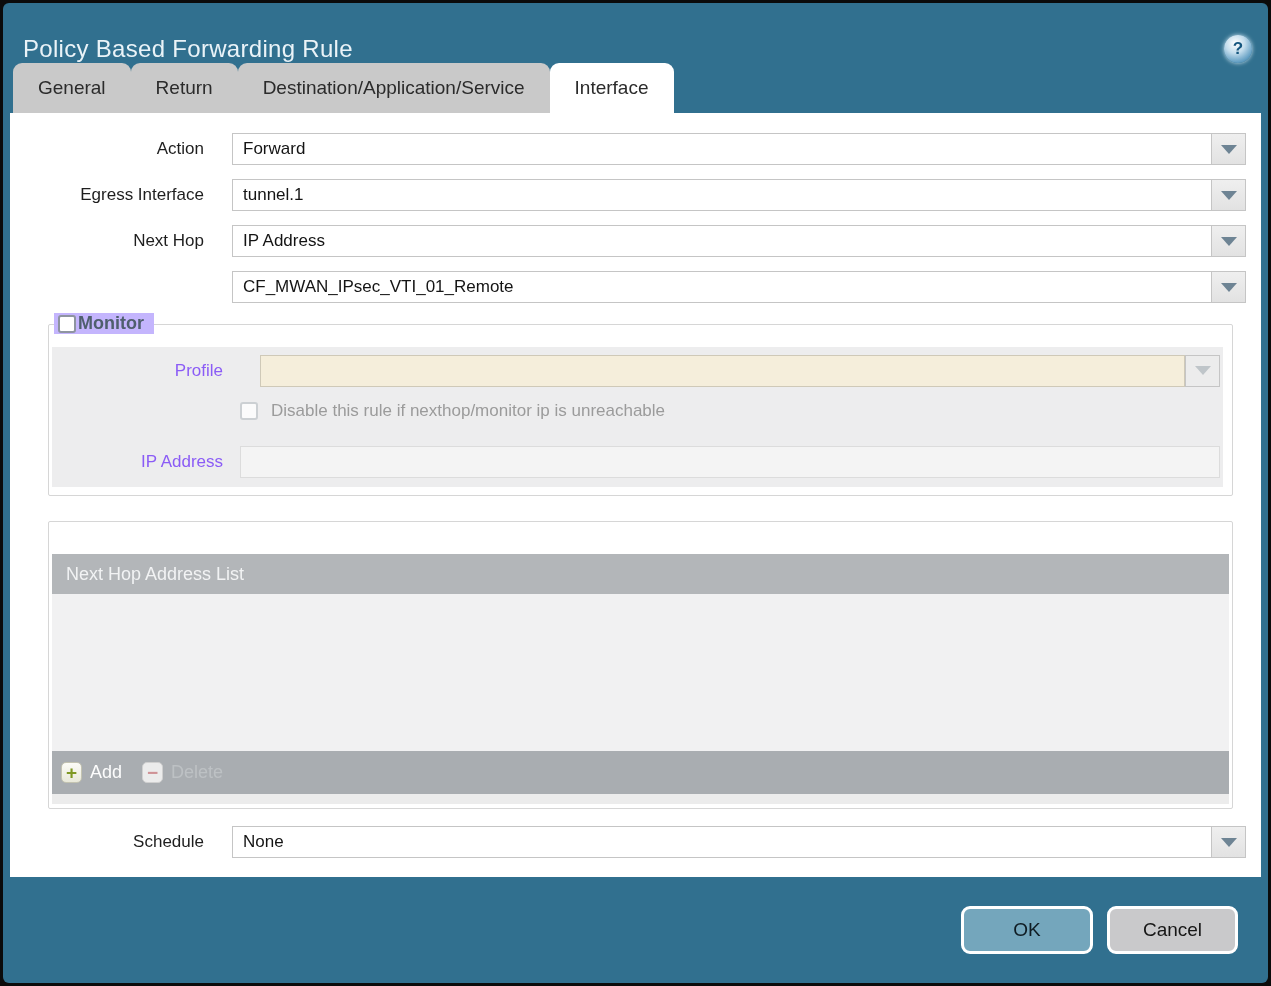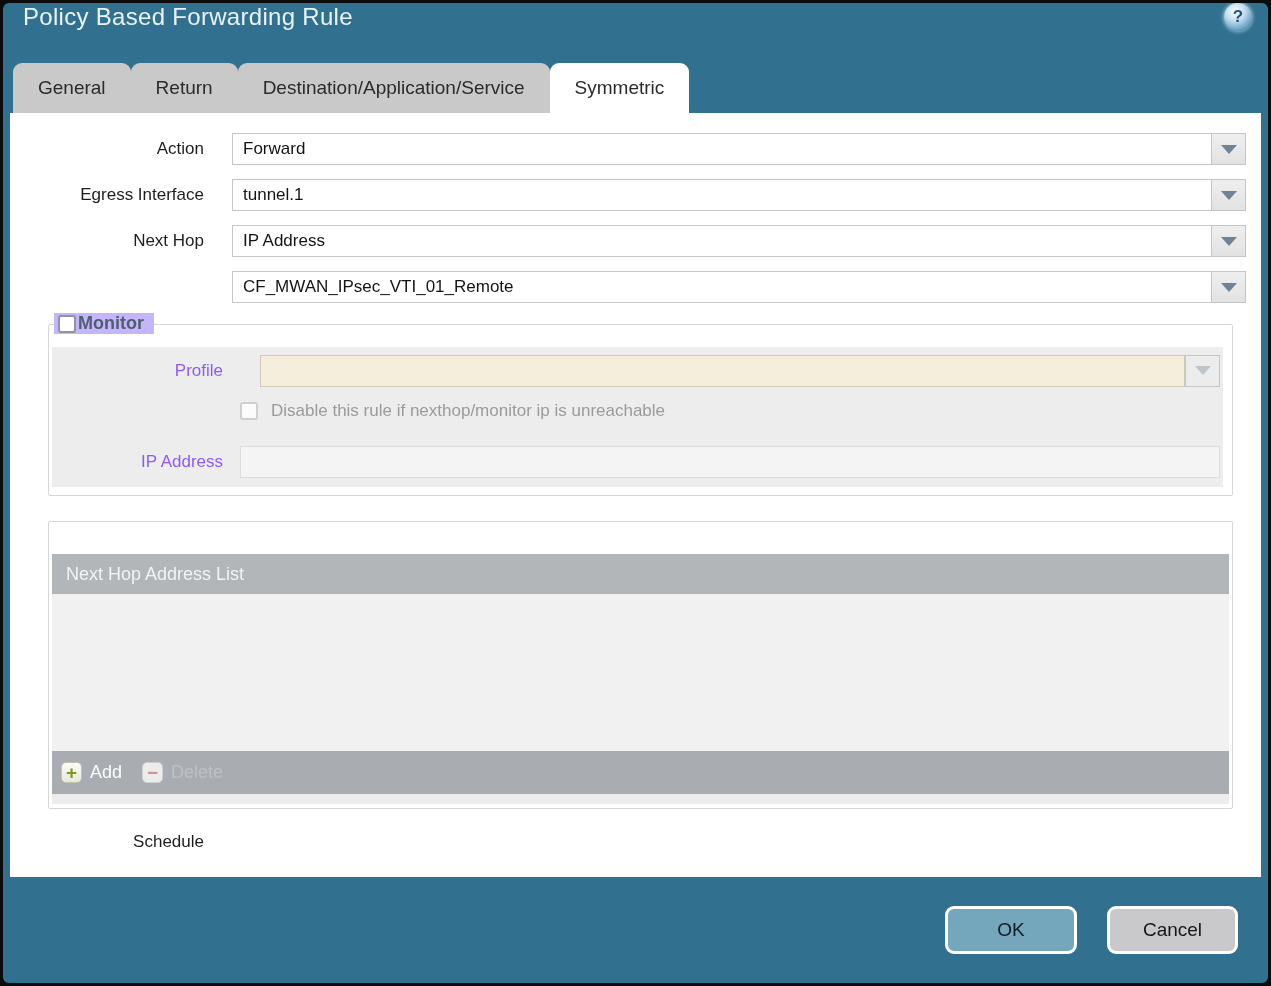--- a/index.html
+++ b/index.html
@@ -8,21 +8,21 @@
     width:1271px; height:986px; position:relative;
     background:#0b0b0b;
     font-family:"Liberation Sans", sans-serif;
   }
   .window {
     position:absolute; inset:3px; border-radius:6px;
     background:var(--titlebar, #31708f);
     display:flex; flex-direction:column; overflow:hidden;
   }
   
-  .titlebar { height:60px; flex:0 0 auto; display:flex; align-items:flex-start; padding:0 16px 0 20px;gap:48px; }
+  .titlebar { height:60px; flex:0 0 auto; display:flex; align-items:flex-end; padding:0 16px 0 20px;gap:48px; }
   .title { font-size:24px; color:#eaf3f8; letter-spacing:.3px; }
   .help {
     margin-left:auto; width:28px; height:28px; border-radius:50%;
     background:radial-gradient(circle at 40% 30%, #ffffff, #c2dcec 38%, #65a0c4 72%, #2f6f93 100%);
     display:flex; align-items:center; justify-content:center;
     color:#15567f; font-weight:700; font-size:17px; cursor:pointer;
     box-shadow:0 0 4px rgba(220,240,250,.9);
   }
   
   .tabs { height:50px; flex:0 0 auto; display:flex; padding-left:10px; }
@@ -92,21 +92,21 @@
   .tbtn.delete { color:#bdc1c4; cursor:default; }
   .ticon {
     width:21px; height:21px; border-radius:5px; display:flex; align-items:center;
     justify-content:center; font-size:19px; font-weight:700; line-height:1; padding-bottom:1px;
   }
   .ticon.plus  { background:linear-gradient(#fcfcf7,#e9e9da); border:1px solid #c3c3b1; color:var(--add_icon_green, #7f9824); }
   .ticon.minus { background:#ececec; border:1px solid #d0d0d0; color:var(--delete_icon_red, #cf9296); }
   .hstrip { height:10px; background:#ececec; }
   .frow.schedule { margin-top:17px; }
   
-  .bottombar { flex:1; display:flex; align-items:center; justify-content:flex-end; gap:30px; padding-right:30px; }
+  .bottombar { flex:1; display:flex; align-items:center; justify-content:flex-end; gap:14px; padding-right:30px; }
   .btn {
     height:48px; border-radius:9px; border:3px solid #ffffff; font-family:inherit;
     font-size:19px; cursor:pointer; display:flex; align-items:center; justify-content:center;
   }
   .btn.ok { width:132px; background:var(--accent_ok, #74a6bc); color:#0f1c23; }
   .btn.cancel { width:131px; background:#c9c9cb; color:#161616; }
 </style>
 </head>
 <body>
 
@@ -114,21 +114,21 @@
 
   <div class="titlebar">
     <span class="title">Policy Based Forwarding Rule</span>
     <span class="help">?</span>
   </div>
 
   <div class="tabs">
     <div class="tab">General</div>
     <div class="tab">Return</div>
     <div class="tab">Destination/Application/Service</div>
-    <div class="tab active">Symmetric</div>
+    <div class="tab active">Interface</div>
   </div>
 
   <div class="content">
 
     <div class="frow">
       <span class="lbl">Action</span>
       <div class="combo">
         <input value="Forward" style="">
         <div class="cbtn">
           <span class="tri"></span>
@@ -205,20 +205,26 @@
             <span class="ticon minus">−</span>
             <span>Delete</span>
           </div>
         </div>
         <div class="hstrip"></div>
       </div>
     </div>
 
     <div class="frow schedule">
       <span class="lbl">Schedule</span>
+      <div class="combo">
+        <input value="None" style="">
+        <div class="cbtn">
+          <span class="tri"></span>
+        </div>
+      </div>
     </div>
 
   </div>
 
   <div class="bottombar">
     <button class="btn ok">OK</button>
     <button class="btn cancel">Cancel</button>
   </div>
 
 </div>

